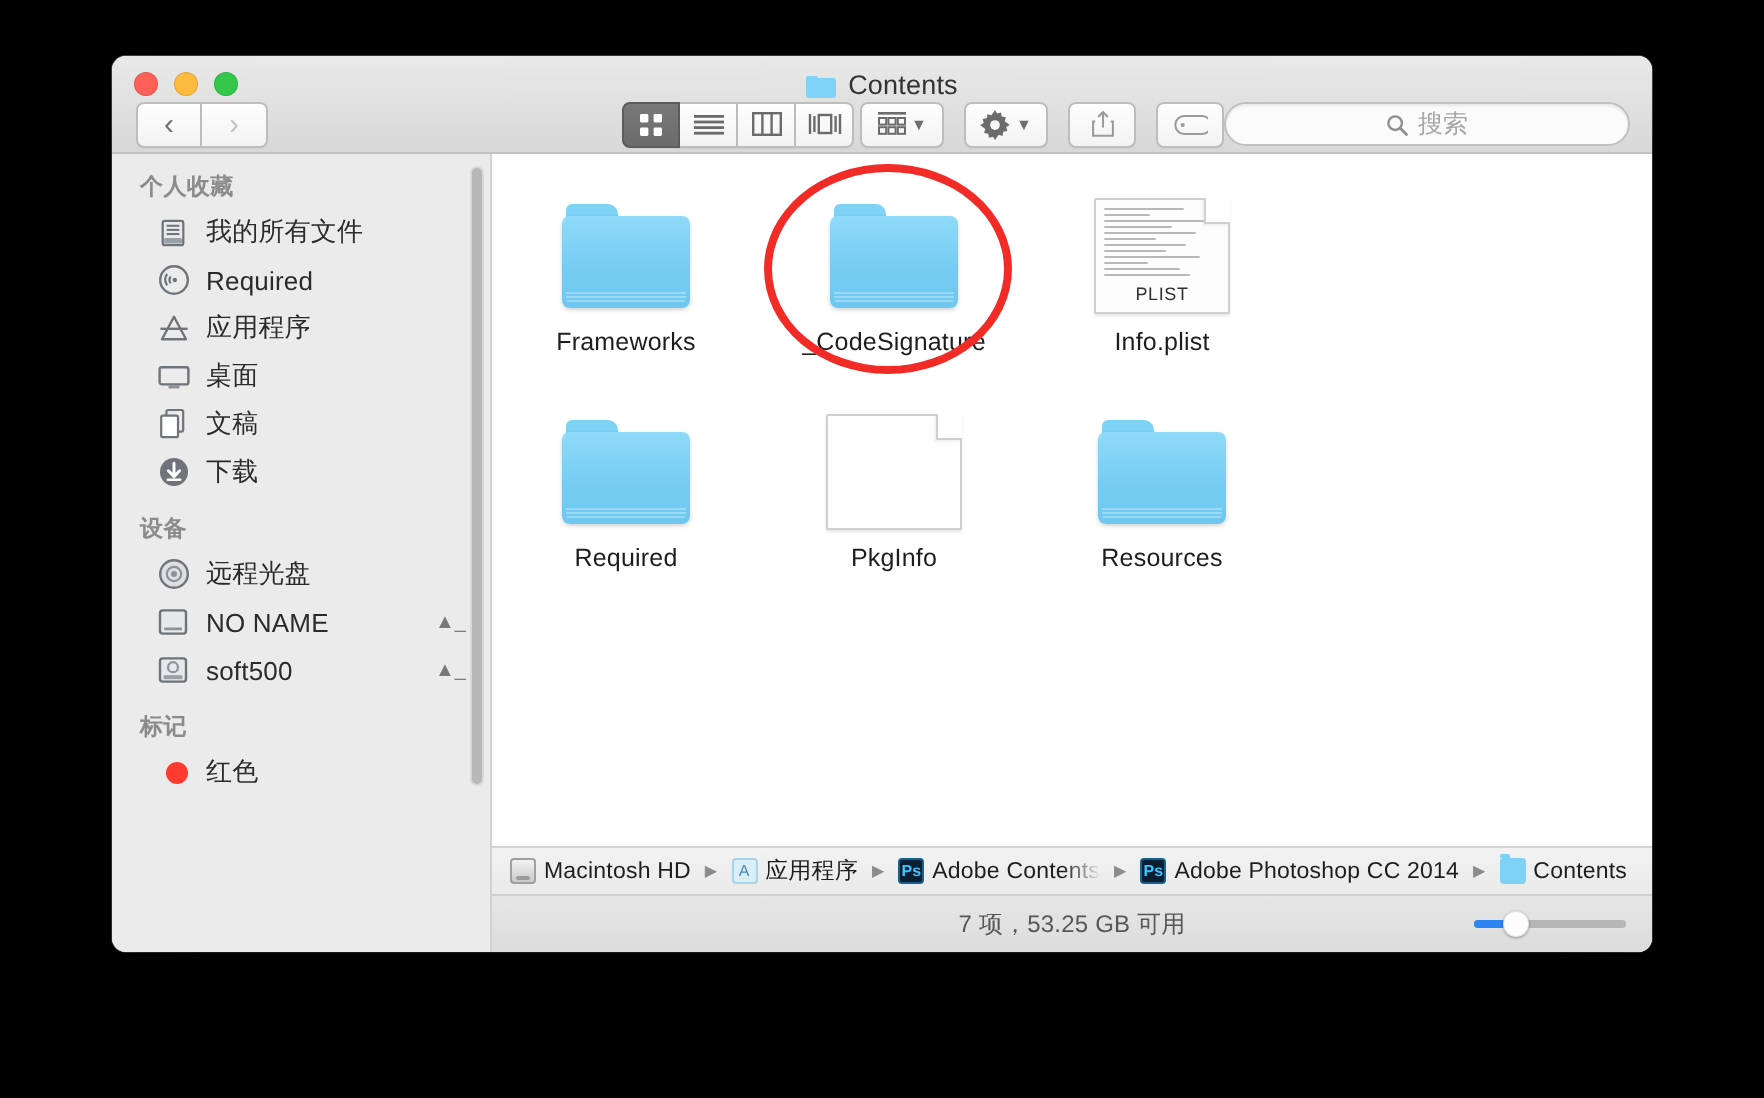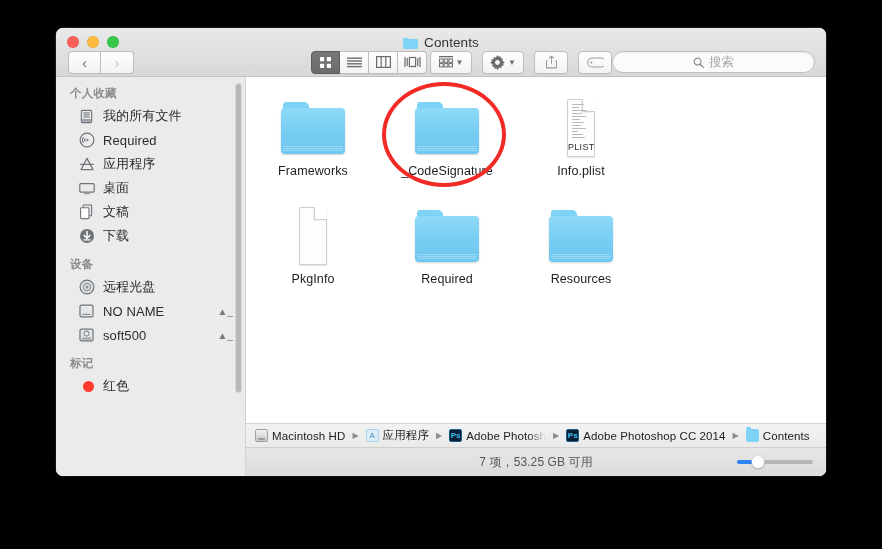--- a/index.html
+++ b/index.html
@@ -173,21 +173,21 @@
     box-shadow: 0 1px 2px rgba(0,0,0,.18);
   }
   .folder .body-f::after {
     content: ""; position: absolute; left: 2px; right: 2px; bottom: 2px; height: 6px;
     background: repeating-linear-gradient(to bottom, rgba(255,255,255,.30) 0 1px, transparent 1px 2px);
     border-radius: 0 0 3px 3px;
   }
 
   
   .doc {
-    width: 28px; height: 58px; position: relative;
+    width: 68px; height: 58px; position: relative;
     background: #fefefe;
     border: 1px solid #cfcfcf;
     border-radius: 1px;
     box-shadow: 0 1px 1.5px rgba(0,0,0,.10);
   }
   .doc .fold {
     position: absolute; right: -1px; top: -1px;
     width: 13px; height: 13px;
     background: #fff;
     border-left: 1px solid #cfcfcf;
@@ -581,35 +581,35 @@
             <div class="name">Info.plist</div>
           </div>
 
 
         </div>
 
         <div class="row">
 
           <div class="cell">
             <div class="icon-box">
-              <div class="doc">
-                <div class="fold"></div>
-              </div>
-            </div>
-            <div class="name">PkgInfo</div>
-          </div>
-
-          <div class="cell">
-            <div class="icon-box">
               <div class="folder">
                 <div class="tab"></div>
                   <div class="body-f"></div>
               </div>
             </div>
             <div class="name">Required</div>
+          </div>
+
+          <div class="cell">
+            <div class="icon-box">
+              <div class="doc">
+                <div class="fold"></div>
+              </div>
+            </div>
+            <div class="name">PkgInfo</div>
           </div>
 
           <div class="cell">
             <div class="icon-box">
               <div class="folder">
                 <div class="tab"></div>
                   <div class="body-f"></div>
               </div>
             </div>
             <div class="name">Resources</div>
@@ -629,21 +629,21 @@
         <span class="sep">▶</span>
 
         <div class="crumb">
           <span class="ci app"></span>
           <span class="txt">应用程序</span>
         </div>
         <span class="sep">▶</span>
 
         <div class="crumb faded">
           <span class="ci ps">Ps</span>
-          <span class="txt">Adobe Photosh</span>
+          <span class="txt">Adobe Contents</span>
         </div>
         <span class="sep">▶</span>
 
         <div class="crumb">
           <span class="ci ps">Ps</span>
           <span class="txt">Adobe Photoshop CC 2014</span>
         </div>
         <span class="sep">▶</span>
 
         <div class="crumb">

